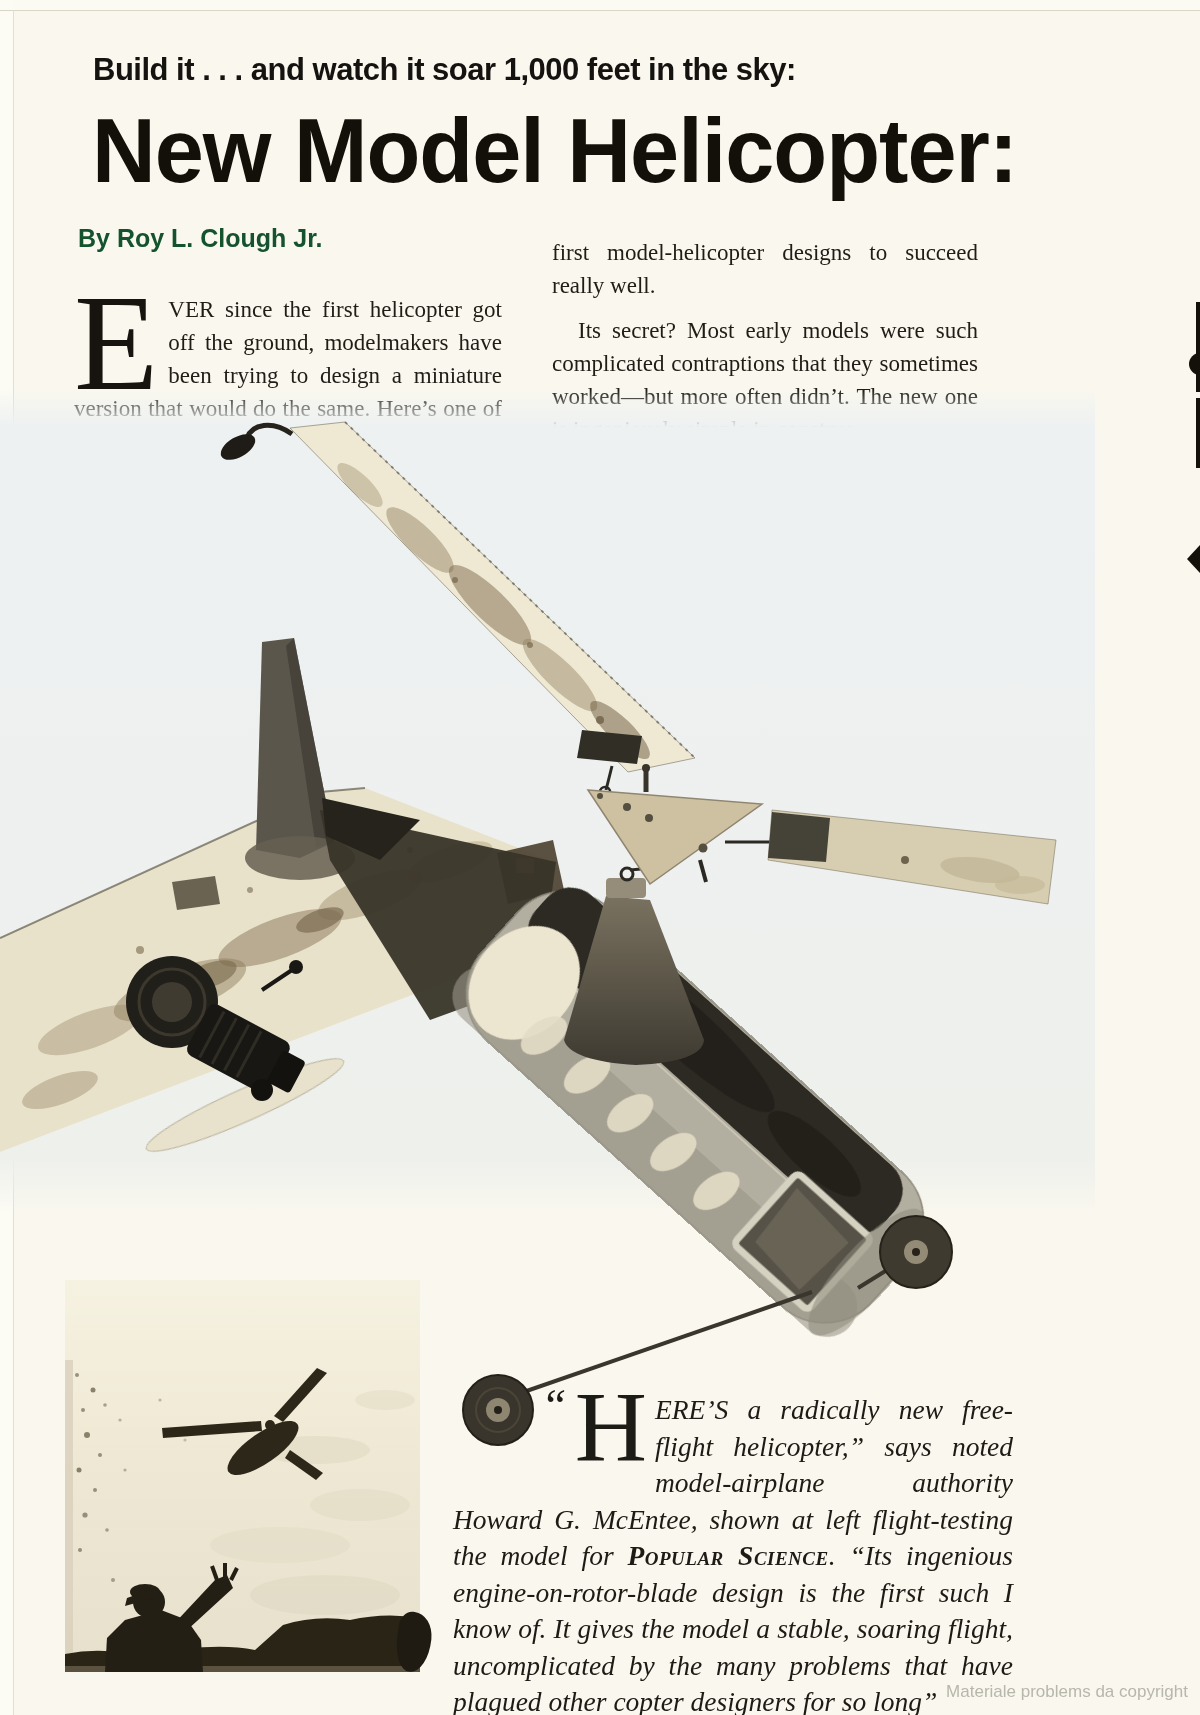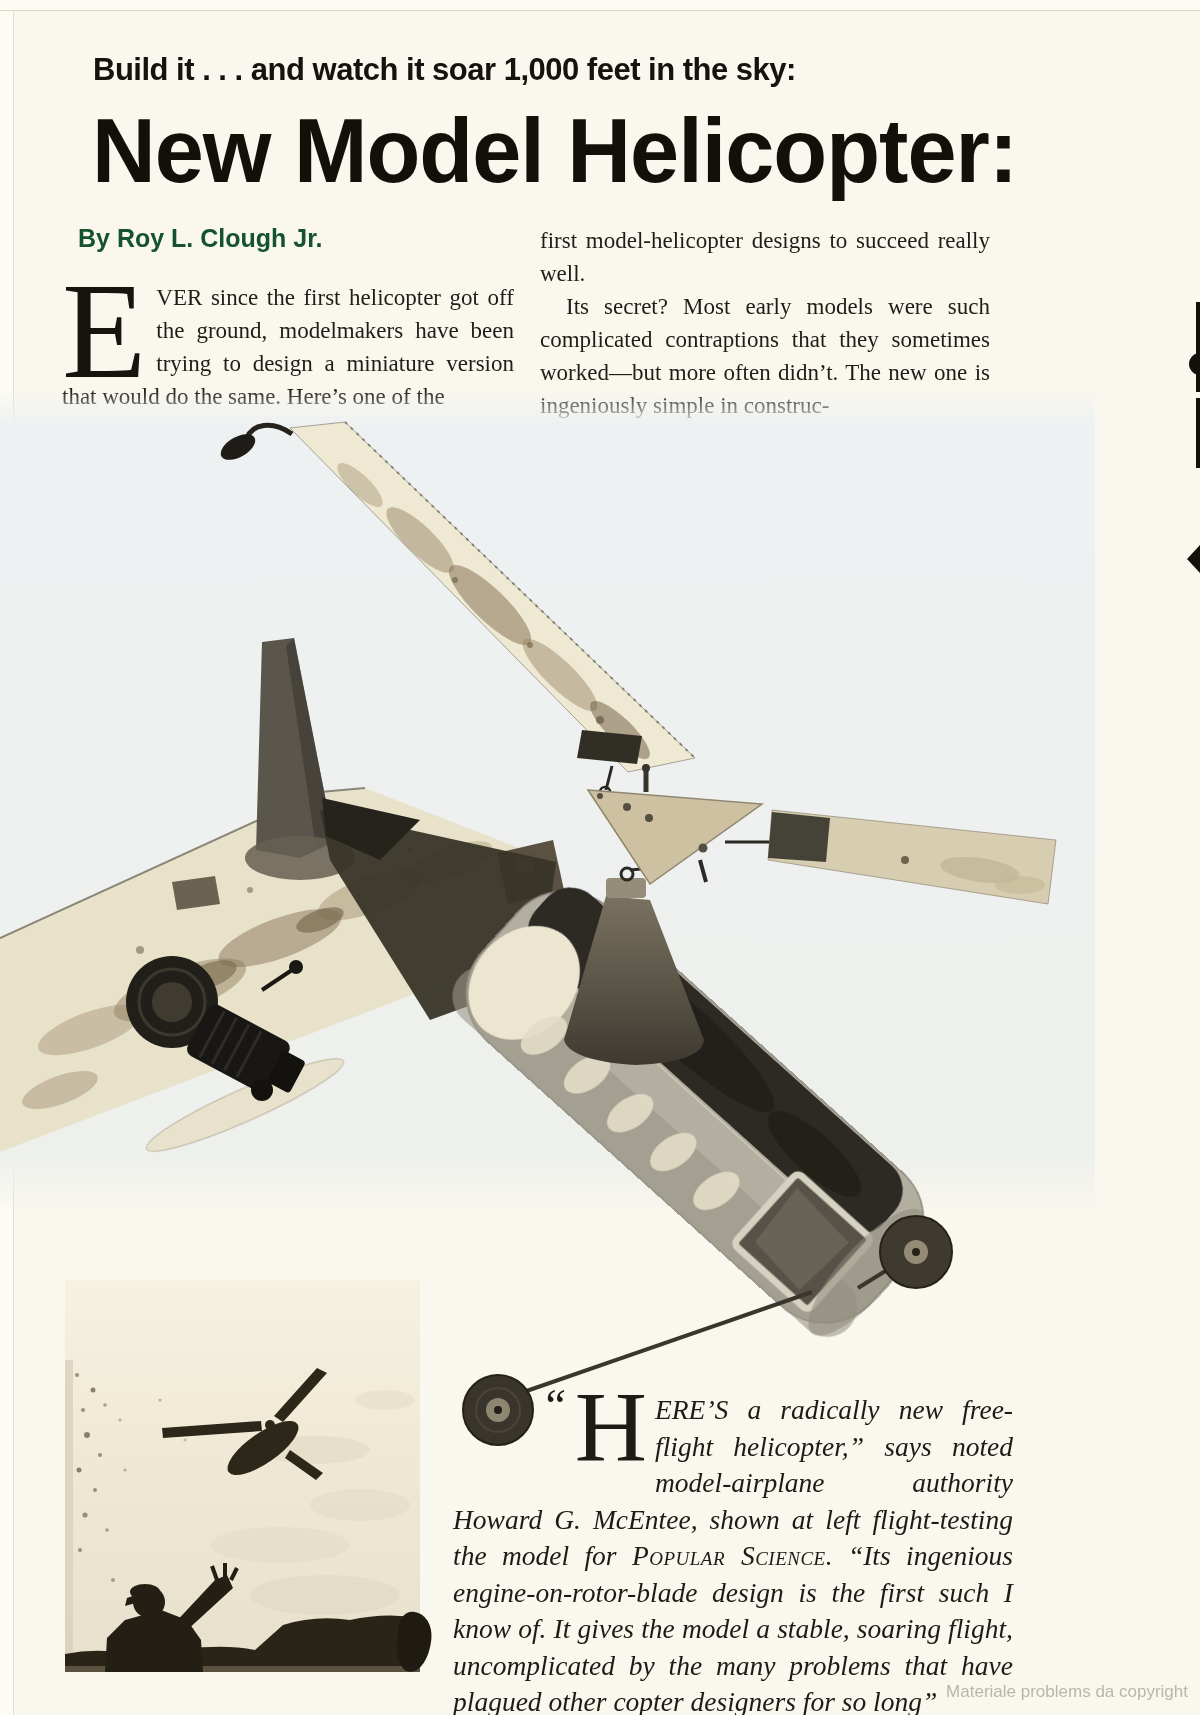--- a/index.html
+++ b/index.html
@@ -16,33 +16,33 @@
           letter-spacing:-0.5px;color:#15130f;}
   .title{position:absolute;left:92px;top:100px;margin:0;white-space:nowrap;
          font-family:"Liberation Sans",sans-serif;font-weight:700;font-size:90px;
          letter-spacing:-1px;transform:scaleX(.98);transform-origin:left top;color:#121009;}
   .byline{position:absolute;left:78px;top:224px;
           font-family:"Liberation Sans",sans-serif;font-weight:700;font-size:25px;color:#14532d;}
 
   .col{position:absolute;}
   .col1{left:62px;top:281px;width:452px;}
   .col2{left:540px;top:224px;width:450px;}
-  .body-text{margin:0;font-size:23px;line-height:33px;text-align:justify;color:#201d17;}
+  .body-text{margin:12px;font-size:23px;line-height:33px;text-align:justify;color:#201d17;}
   .indent{text-indent:26px;}
   .dropcap{float:left;font-size:138px;line-height:92px;margin:4px 10px 0 0;color:#17140f;}
 
   .photo-main{position:absolute;left:0;top:390px;width:1095px;height:1075px;}
   .photo-inset{position:absolute;left:65px;top:1280px;width:355px;height:392px;}
 
   .quote{position:absolute;left:453px;top:1392px;width:560px;
          font-style:italic;font-size:27.5px;line-height:36.5px;text-align:justify;color:#1d1b15;}
   .q-lead{float:left;position:relative;width:96px;height:76px;margin-left:94px;margin-right:12px;}
   .q-mark{position:absolute;left:-6px;top:-4px;font-size:46px;letter-spacing:-5px;font-style:italic;}
   .q-drop{position:absolute;right:-4px;top:-15px;font-size:100px;line-height:1;font-style:normal;}
-  .smallcaps{font-variant:small-caps;letter-spacing:.5px;}
+  .smallcaps{font-variant:small-caps;letter-spacing:.5px;font-weight:bold;}
 
   .watermark{position:absolute;right:12px;top:1682px;
              font-family:"Liberation Sans",sans-serif;font-size:17px;color:#b8b7ac;}
 
   .ink-blob{position:absolute;left:397px;top:1612px;width:34px;height:60px;background:#1f1b12;
             border-radius:40% 60% 55% 45% / 30% 45% 60% 55%;transform:rotate(6deg);}
   .mark-line{position:absolute;right:0;width:4px;background:#131109;}
   .mark-bump{position:absolute;right:0;width:11px;height:22px;background:#131109;
              border-radius:11px 0 0 11px;}
   .mark-wedge{position:absolute;right:0;width:13px;height:28px;background:#131109;

